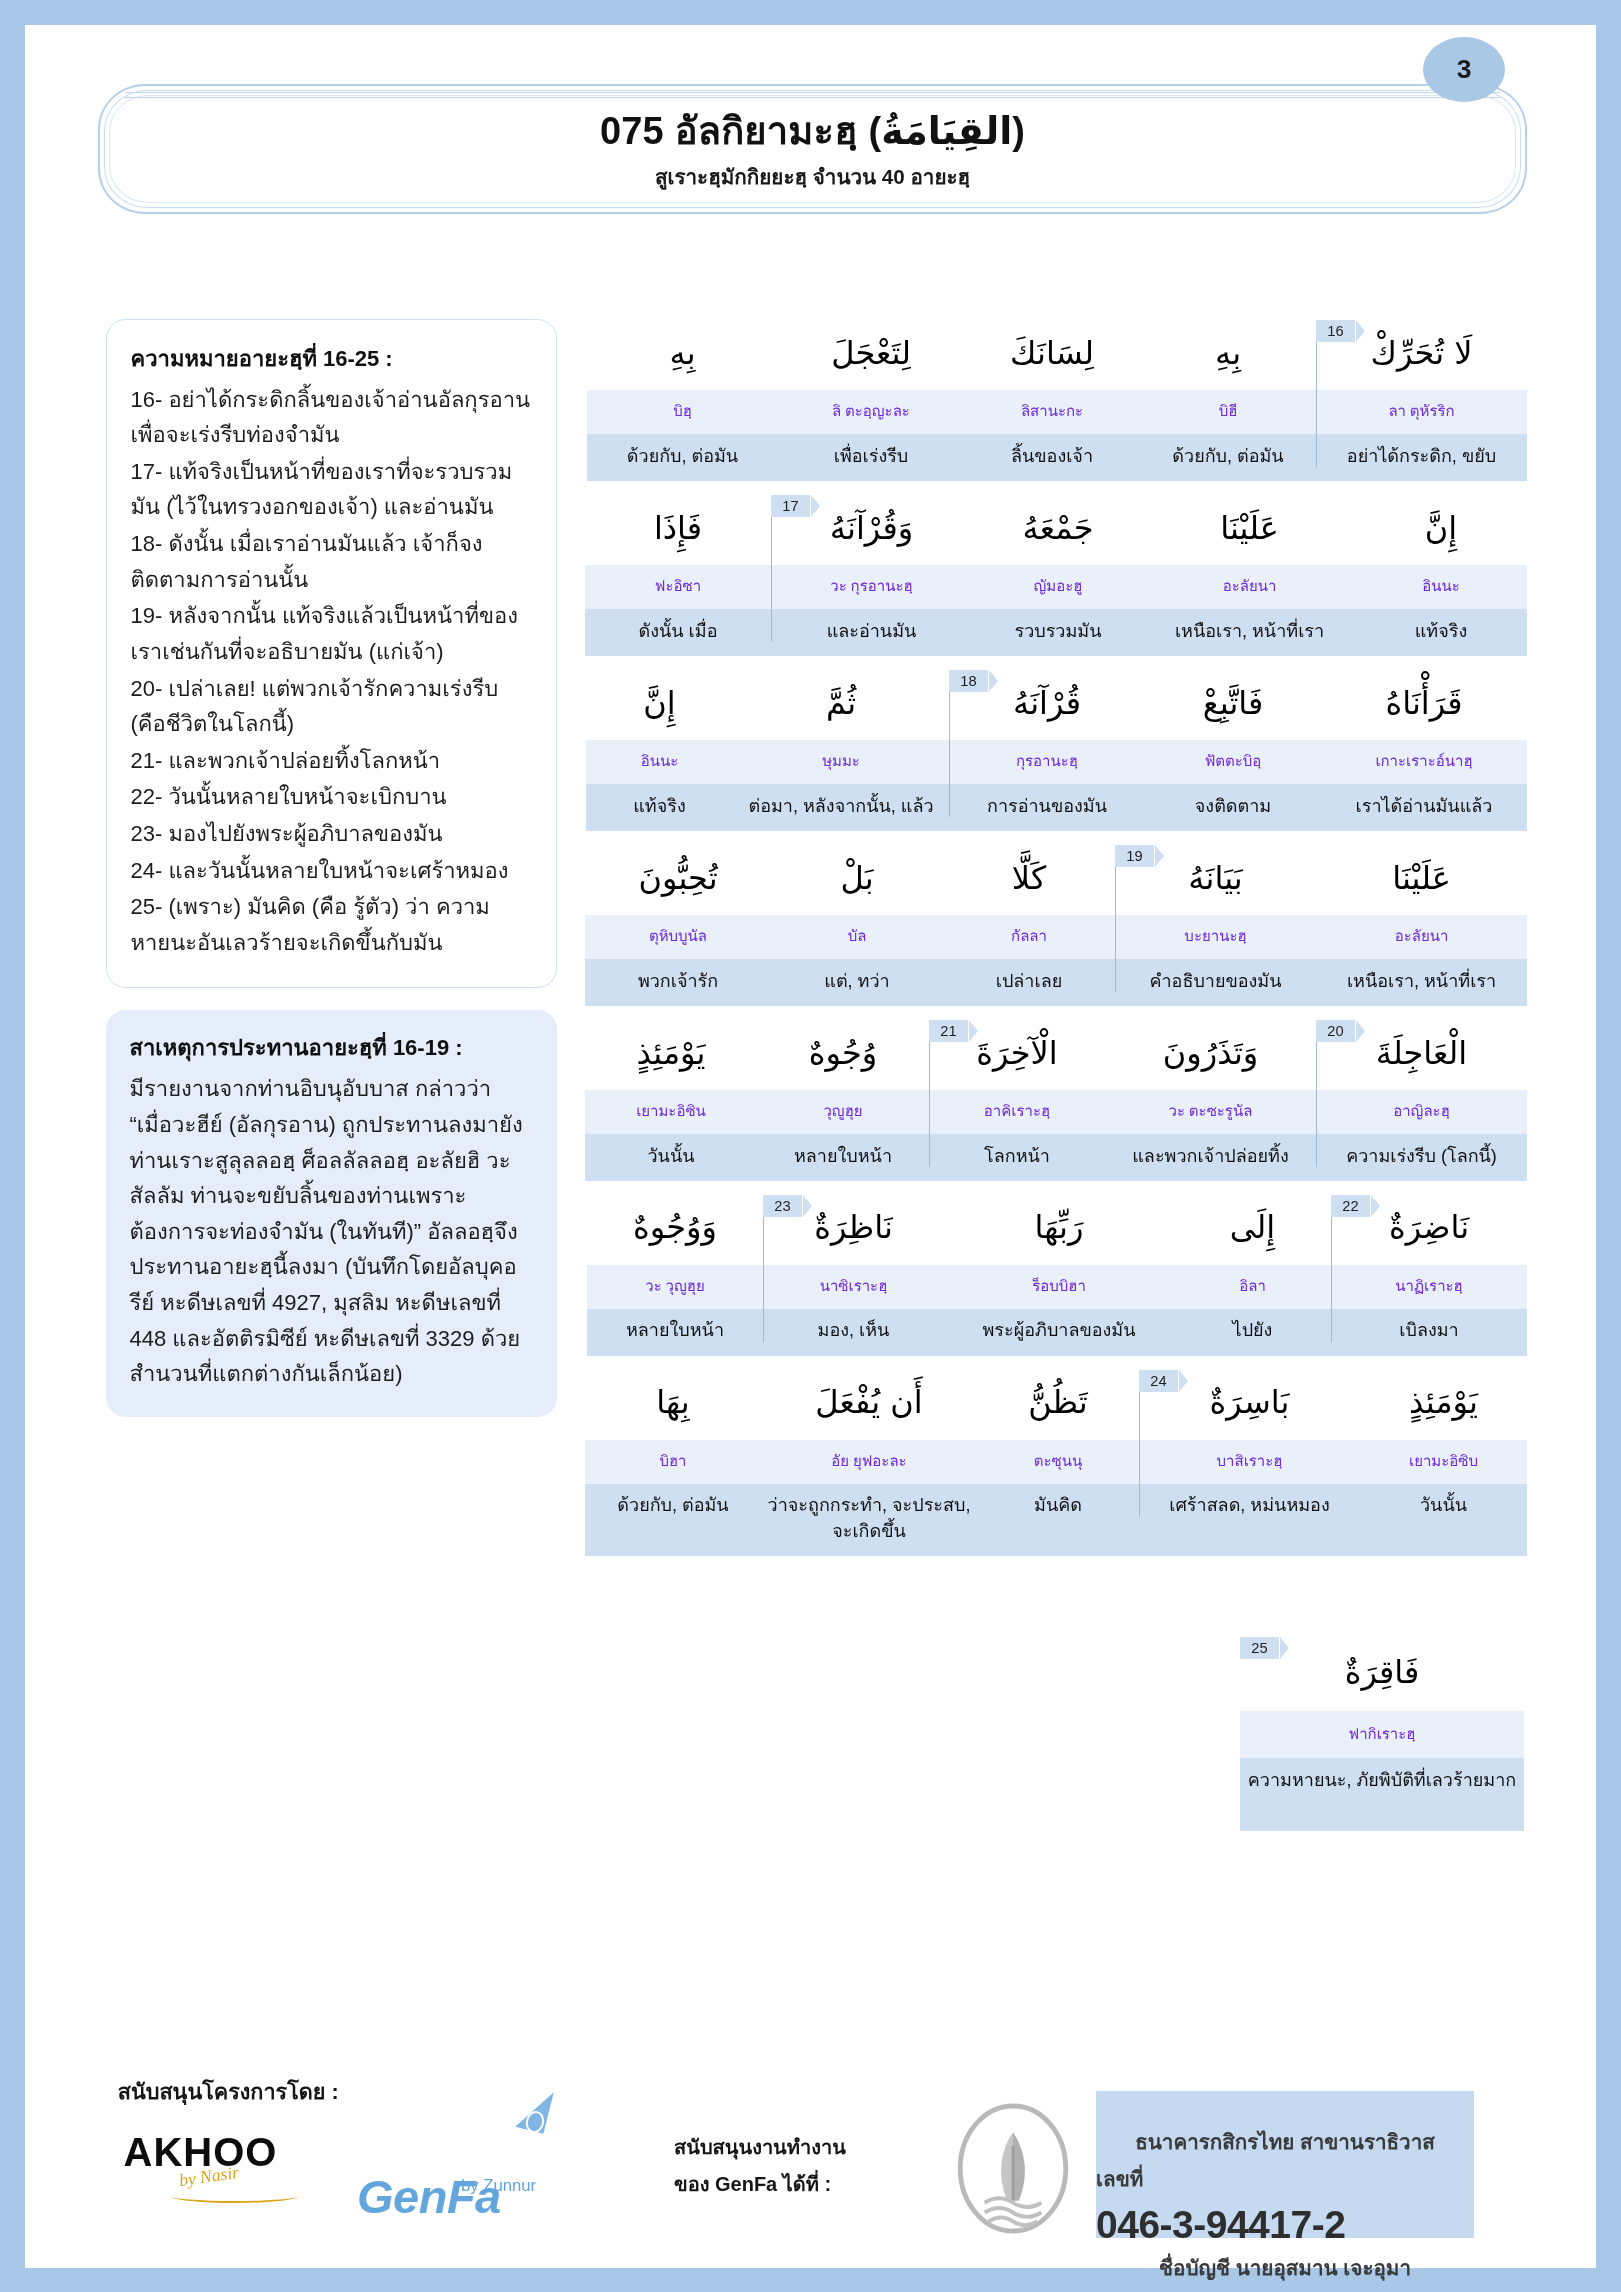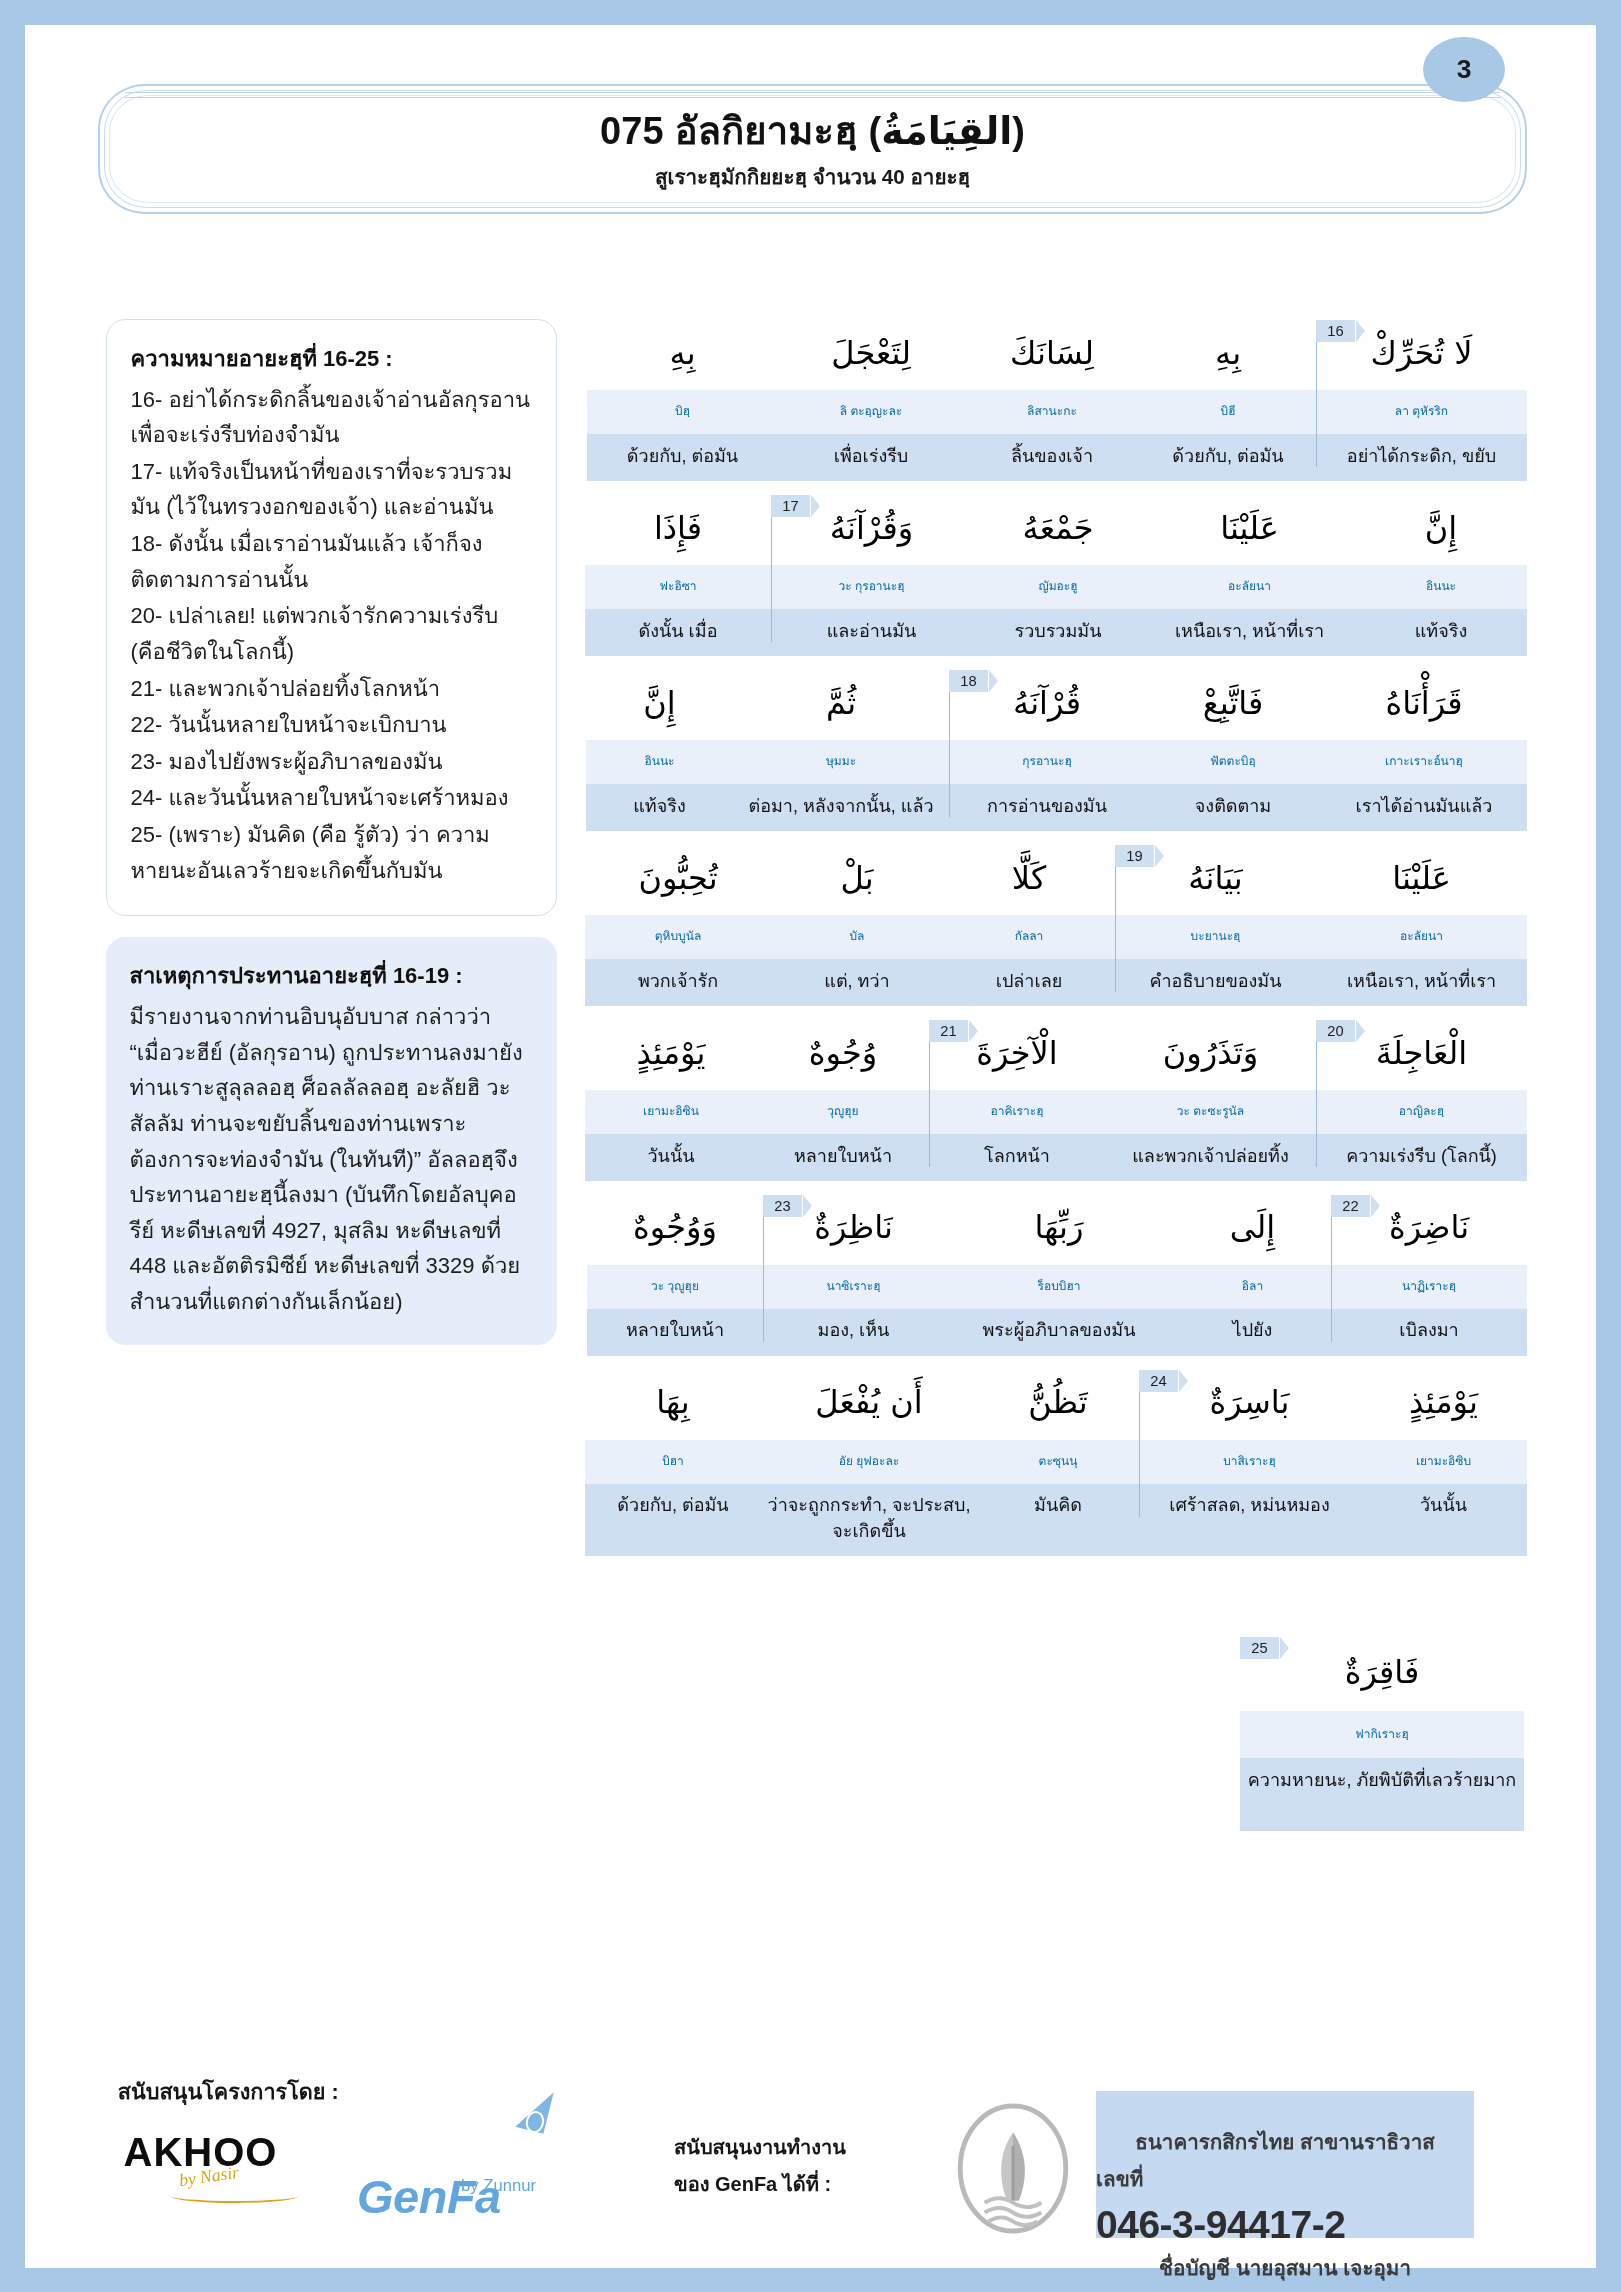--- a/index.html
+++ b/index.html
@@ -164,28 +164,29 @@
     line-height: 1.45;
     height: 74px;
     display: flex;
     align-items: center;
     justify-content: center;
     padding: 0 3.9px;
     white-space: nowrap;
   }
   .translit {
     background: #e9f0fa;
-    font-size: 12px;
-    color: #0369a1;
+    font-size: 15px;
+    color: #6d28d9;
     padding: 10.8px 3.9px 10.8px 3.9px;
     min-height: 44px;
     display: flex;
     align-items: center;
     justify-content: center;
     line-height: 1.3;
+    font-family: Liberation Serif, serif;
   }
   .meaning {
     background: #cfdff2;
     font-size: 18px;
     color: #101010;
     padding: 9.8px 3.9px 11.8px 3.9px;
     min-height: 47px;
     display: flex;
     align-items: flex-start;
     justify-content: center;
@@ -368,20 +369,21 @@
   <div class="page-badge">3</div>
 
   <div class="left-col">
 
     <div class="panel panel-white">
       <div class="panel-heading">ความหมายอายะฮฺที่ 16-25 :</div>
       <div class="panel-body" id="meaning-lines">
           <p>16- อย่าได้กระดิกลิ้นของเจ้าอ่านอัลกุรอาน เพื่อจะเร่งรีบท่องจำมัน</p>
           <p>17- แท้จริงเป็นหน้าที่ของเราที่จะรวบรวมมัน (ไว้ในทรวงอกของเจ้า) และอ่านมัน</p>
           <p>18- ดังนั้น เมื่อเราอ่านมันแล้ว เจ้าก็จงติดตามการอ่านนั้น</p>
+          <p>19- หลังจากนั้น แท้จริงแล้วเป็นหน้าที่ของเราเช่นกันที่จะอธิบายมัน (แก่เจ้า)</p>
           <p>20- เปล่าเลย! แต่พวกเจ้ารักความเร่งรีบ (คือชีวิตในโลกนี้)</p>
           <p>21- และพวกเจ้าปล่อยทิ้งโลกหน้า</p>
           <p>22- วันนั้นหลายใบหน้าจะเบิกบาน</p>
           <p>23- มองไปยังพระผู้อภิบาลของมัน</p>
           <p>24- และวันนั้นหลายใบหน้าจะเศร้าหมอง</p>
           <p>25- (เพราะ) มันคิด (คือ รู้ตัว) ว่า ความหายนะอันเลวร้ายจะเกิดขึ้นกับมัน</p>
         </div>
     </div>
 
     <div class="panel panel-blue">

